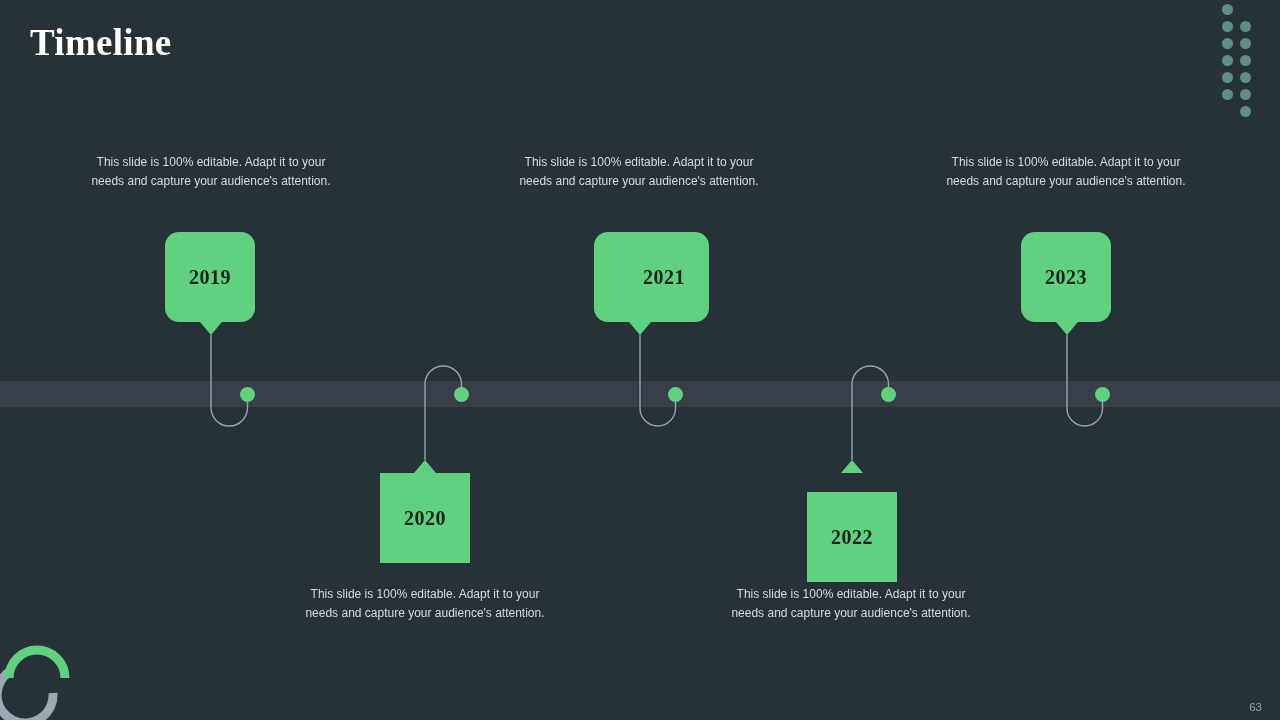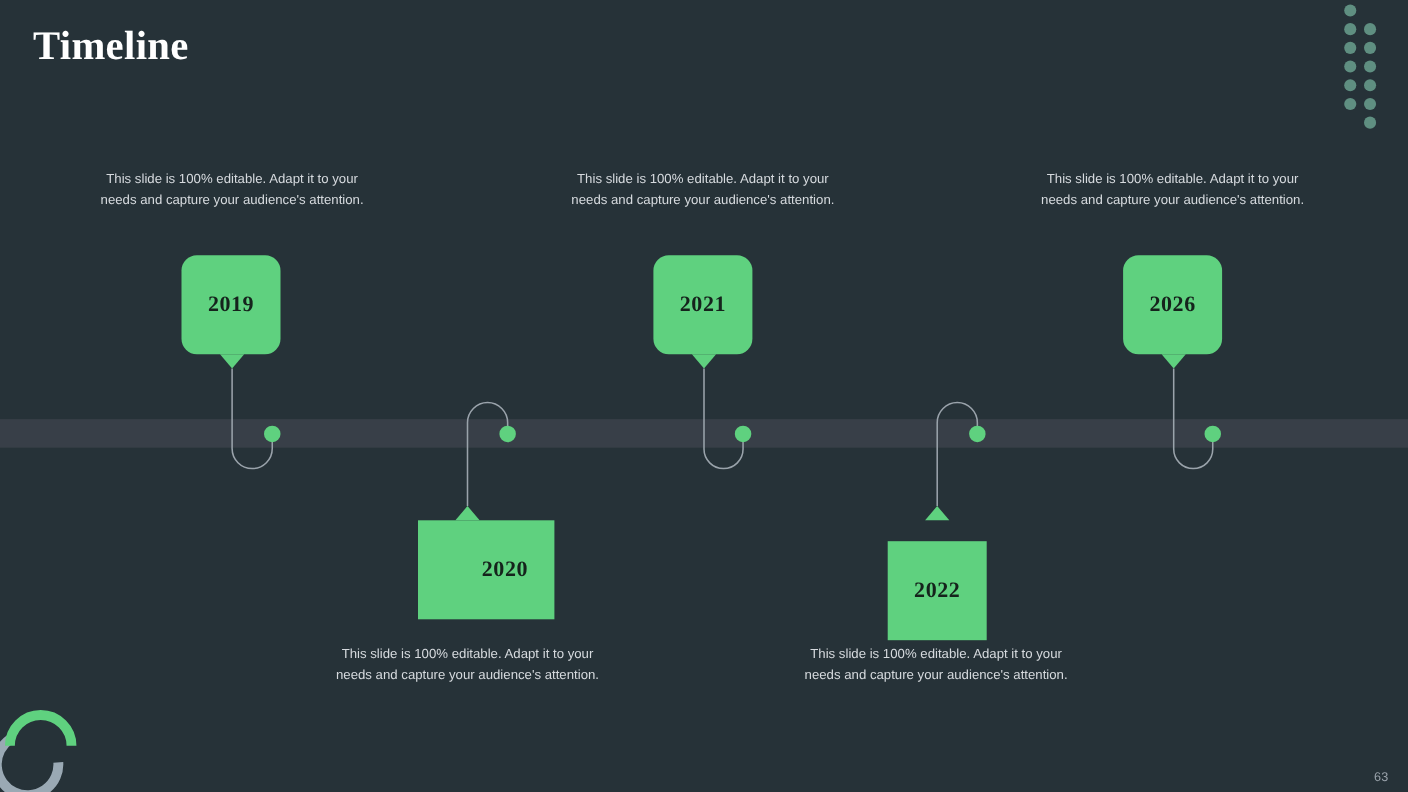--- a/index.html
+++ b/index.html
@@ -175,40 +175,40 @@
       <path d="M 1067 335 L 1067 408.25 A 17.75 17.75 0 0 0 1102.5 408.25 L 1102.5 394.5" fill="none" stroke="#9aa3ab" stroke-width="1.4"></path>
     </svg>
 
   <div id="milestone-layer">
       <div class="year-card rounded" style="left: 165px; top: 232px; background: rgb(95, 209, 127);">
         <span class="year-label">2019</span>
       </div>
       <div class="tail down" style="left: 200px; top: 322px; border-top-color: rgb(95, 209, 127);"></div>
       <div class="band-dot" style="left: 240px; top: 387px; background: rgb(95, 209, 127);"></div>
       <div class="desc" style="left: 81px; top: 153px; color: rgb(214, 218, 222);">This slide is 100% editable. Adapt it to your needs and capture your audience's attention.</div>
-      <div class="year-card square" style="left: 380px; top: 473px; background: rgb(95, 209, 127); padding-left: 34px;">
+      <div class="year-card square" style="left: 380px; top: 473px; background: rgb(95, 209, 127);">
         <span class="year-label">2020</span>
       </div>
       <div class="tail up" style="left: 414px; top: 460px; border-bottom-color: rgb(95, 209, 127);"></div>
       <div class="band-dot" style="left: 454px; top: 387px; background: rgb(95, 209, 127);"></div>
       <div class="desc" style="left: 295px; top: 585px; color: rgb(214, 218, 222);">This slide is 100% editable. Adapt it to your needs and capture your audience's attention.</div>
-      <div class="year-card rounded" style="left: 594px; top: 232px; background: rgb(95, 209, 127);">
+      <div class="year-card rounded" style="left: 594px; top: 232px; background: rgb(95, 209, 127); padding-left: 25px;">
         <span class="year-label">2021</span>
       </div>
       <div class="tail down" style="left: 629px; top: 322px; border-top-color: rgb(95, 209, 127);"></div>
       <div class="band-dot" style="left: 668px; top: 387px; background: rgb(95, 209, 127);"></div>
       <div class="desc" style="left: 509px; top: 153px; color: rgb(214, 218, 222);">This slide is 100% editable. Adapt it to your needs and capture your audience's attention.</div>
       <div class="year-card square" style="left: 807px; top: 492px; background: rgb(95, 209, 127);">
         <span class="year-label">2022</span>
       </div>
       <div class="tail up" style="left: 841px; top: 460px; border-bottom-color: rgb(95, 209, 127);"></div>
       <div class="band-dot" style="left: 881px; top: 387px; background: rgb(95, 209, 127);"></div>
       <div class="desc" style="left: 721px; top: 585px; color: rgb(214, 218, 222);">This slide is 100% editable. Adapt it to your needs and capture your audience's attention.</div>
       <div class="year-card rounded" style="left: 1021px; top: 232px; background: rgb(95, 209, 127);">
-        <span class="year-label">2026</span>
+        <span class="year-label">2023</span>
       </div>
       <div class="tail down" style="left: 1056px; top: 322px; border-top-color: rgb(95, 209, 127);"></div>
       <div class="band-dot" style="left: 1095px; top: 387px; background: rgb(95, 209, 127);"></div>
       <div class="desc" style="left: 936px; top: 153px; color: rgb(214, 218, 222);">This slide is 100% editable. Adapt it to your needs and capture your audience's attention.</div>
     </div>
 
   <svg id="corner-arcs" viewBox="0 0 92 86">
     <path d="M 53 693 A 28 28 0 1 1 9 672" transform="translate(0,-634)" fill="none" stroke="#9aa9b4" stroke-width="9" stroke-linecap="butt"></path>
     <path d="M 9 678 A 28 28 0 0 1 65 678" transform="translate(0,-634)" fill="none" stroke="#5fd17f" stroke-width="9" stroke-linecap="butt"></path>
   </svg>

